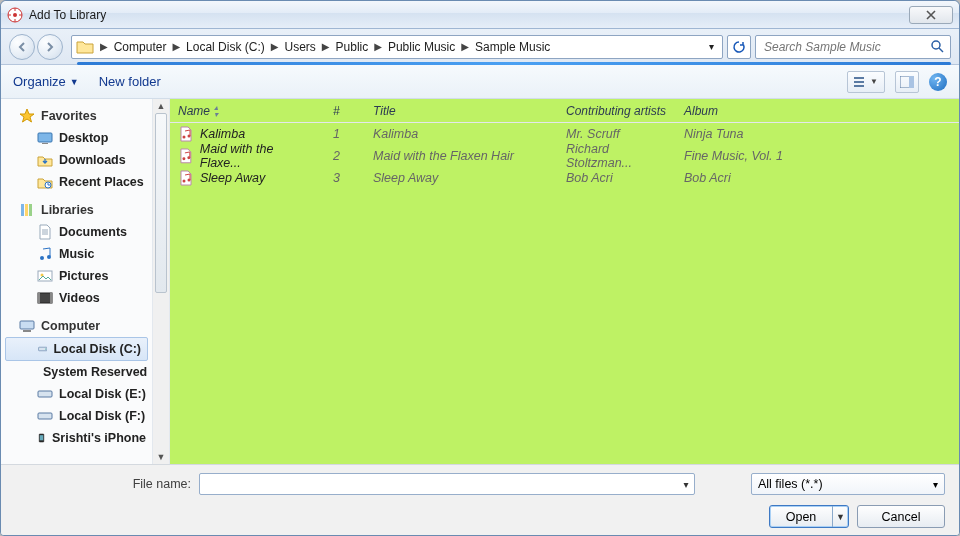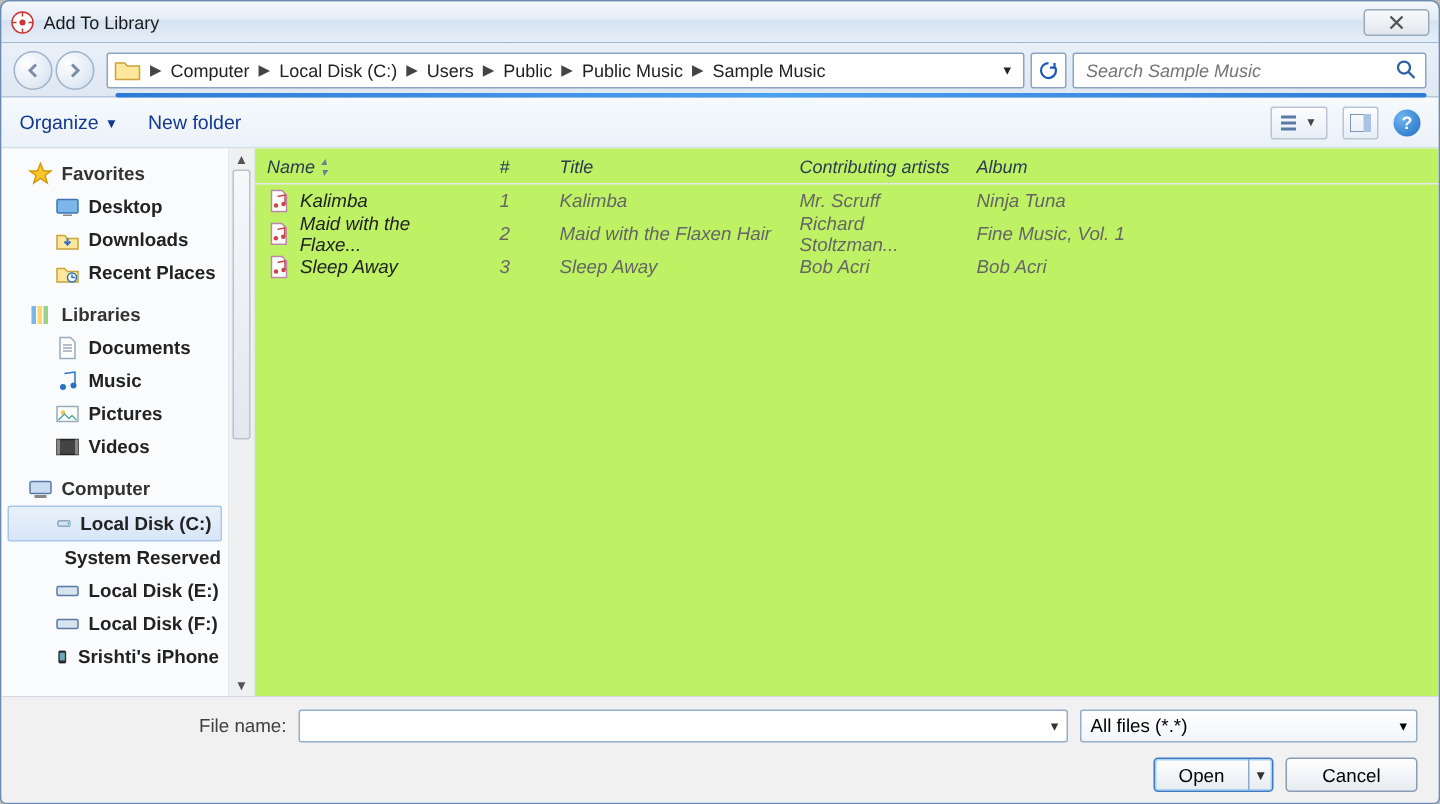--- a/index.html
+++ b/index.html
@@ -49,21 +49,21 @@
   .bc-folder { width:18px; height:18px; margin-right:2px; }
   .bc-sep { color:#444; font-size:10px; padding:0 4px; }
   .bc-item { font-size:12px; color:#222; padding:2px 2px; white-space:nowrap; cursor:default;}
   .bc-drop { margin-left:auto; color:#222; font-size:10px; padding:0 4px;}
   .refresh-btn {
     width:24px; height:24px; border:1px solid #8ea5c2; background:#fff;
     display:flex; align-items:center; justify-content:center;
     color:#1858b8; font-size:14px; border-radius:2px; cursor:default;
   }
   .searchbox {
-    width:236px; height:24px; border:1px solid #8ea5c2; background:#fff;
+    width:196px; height:24px; border:1px solid #8ea5c2; background:#fff;
     display:flex; align-items:center; padding:0 6px; border-radius:2px;
   }
   .searchbox input {
     border:none; outline:none; flex:1; font-size:12px; font-style:italic;
     color:#888; background:transparent;
   }
   .search-icon { color:#2b5fa5; font-size:13px; }
   .toolbar {
     height:34px; background:linear-gradient(#f6fafd,#eaf1f8);
     border-bottom:1px solid #d2dde9;
@@ -123,21 +123,21 @@
     flex:1; background:#bef264; overflow:hidden;font-style:italic;
   }
   .list-header {
     display:flex; height:24px; border-bottom:1px solid #e4e8ec;
     font-size:12px; color:#2d3b52;
   }
   .col { padding:4px 8px; border-right:1px solid transparent; display:flex; align-items:center; gap:4px;}
   .col.name{ width:155px; }
   .col.num{ width:40px; }
   .col.title{ width:160px; }
-  .col.artist{ width:118px; }
+  .col.artist{ width:118px;margin-left:33px; }
   .col.album{ flex:1; }
   .sort-carets { font-size:8px; color:#6a7e96; line-height:7px; letter-spacing:-1px;}
   .row {
     display:flex; height:22px; font-size:12.5px; color:#444;
   }
   .row .col.name{ color:#222; display:flex; align-items:center; gap:6px;}
   .row .col{ color:#666; }
   .row .col.num{ }
   .file-icon { width:16px; height:16px; }
   .bottom {
@@ -146,23 +146,24 @@
   }
   .filerow { display:flex; align-items:center; gap:8px; }
   .filerow label { font-size:12.5px; color:#404040; width:176px; text-align:right; }
   .filebox {
     flex:1; height:22px; border:1px solid #97aecb; background:#fff;
     display:flex; align-items:center; border-radius:2px;
   }
   .filebox input { flex:1; border:none; outline:none; padding:0 4px; font-size:12.5px;}
   .filebox .drop { width:16px; text-align:center; font-size:10px; color:#333; cursor:default;}
   .filter {
-    width:225px; height:22px; border:1px solid #97aecb; background:linear-gradient(#fff,#f1f5fa);
+    width:194px; height:22px; border:1px solid #97aecb; background:linear-gradient(#fff,#f1f5fa);
     display:flex; align-items:center; padding:0 6px; border-radius:2px; font-size:12.5px;
     justify-content:space-between;
+    margin-left:48px;
   }
   .btnrow { display:flex; justify-content:flex-end; gap:8px; }
   .btn {
     height:23px; border:1px solid #8a9cb3; border-radius:3px;
     background:linear-gradient(#fefefe,#e7ecf2);
     font-size:12.5px; padding:0 18px; display:flex; align-items:center; justify-content:center;
     cursor:default;
   }
   .btn.primary {
     border:1px solid #3e79c4;

